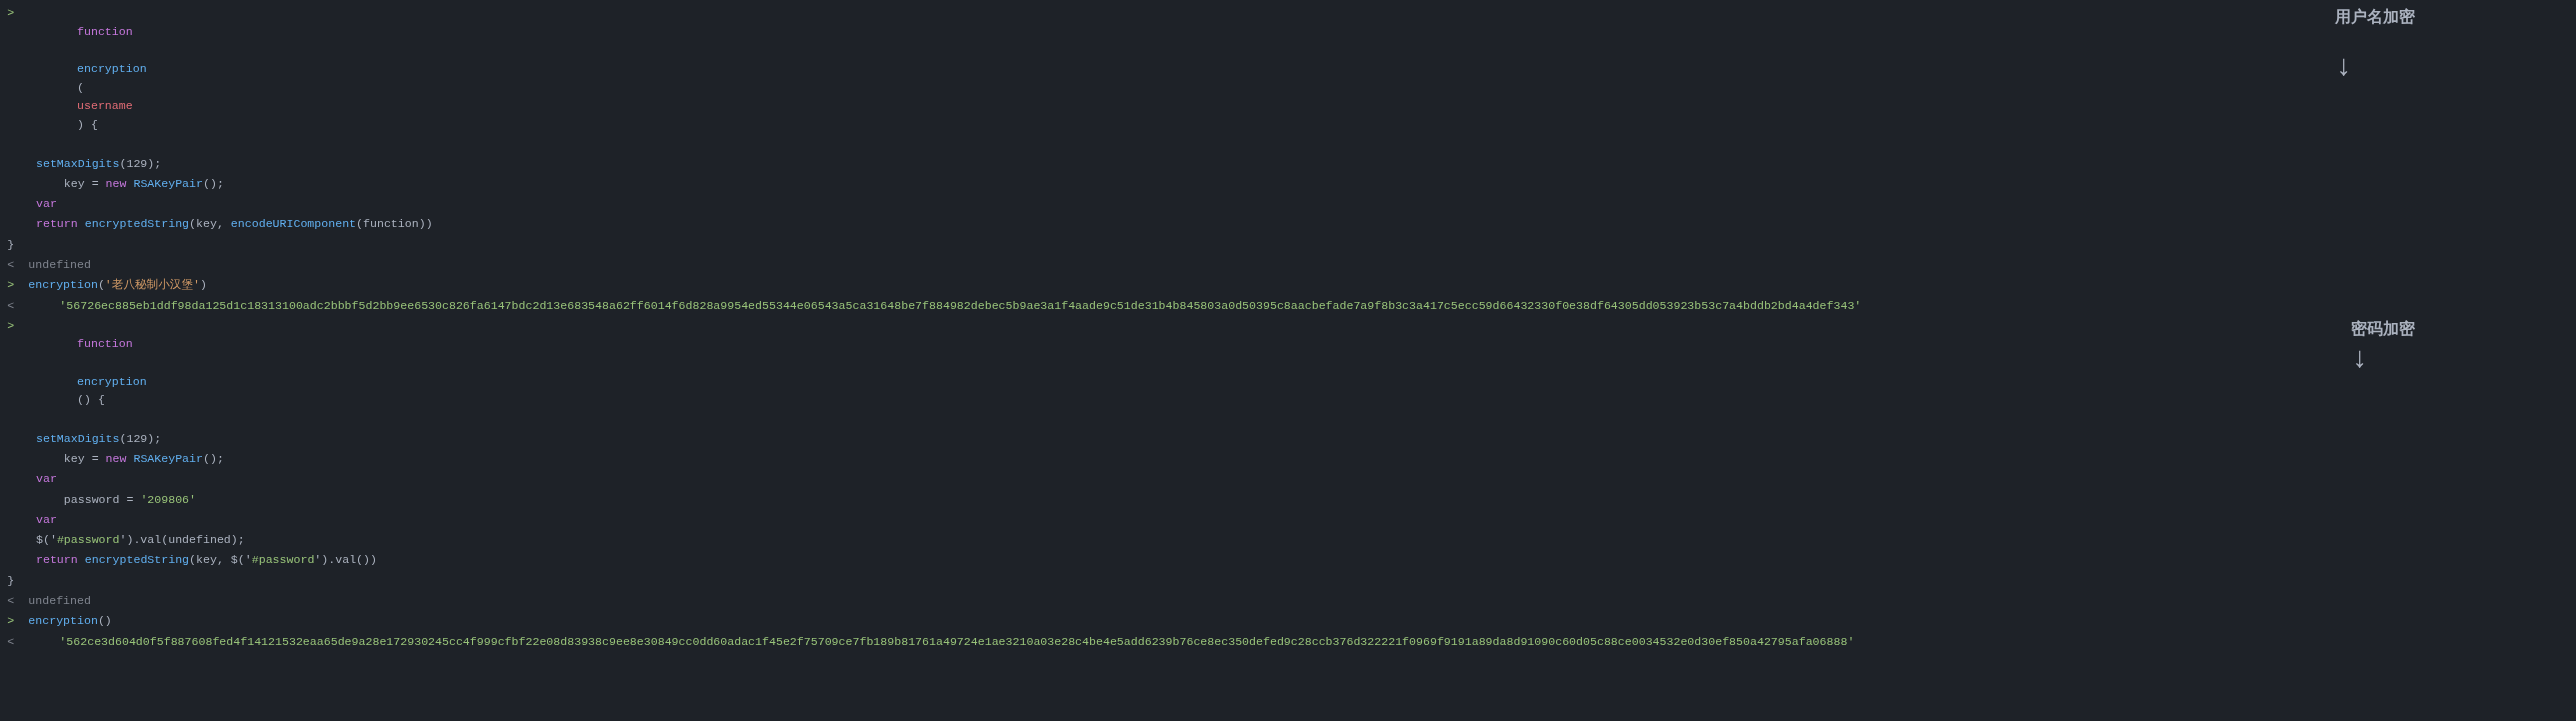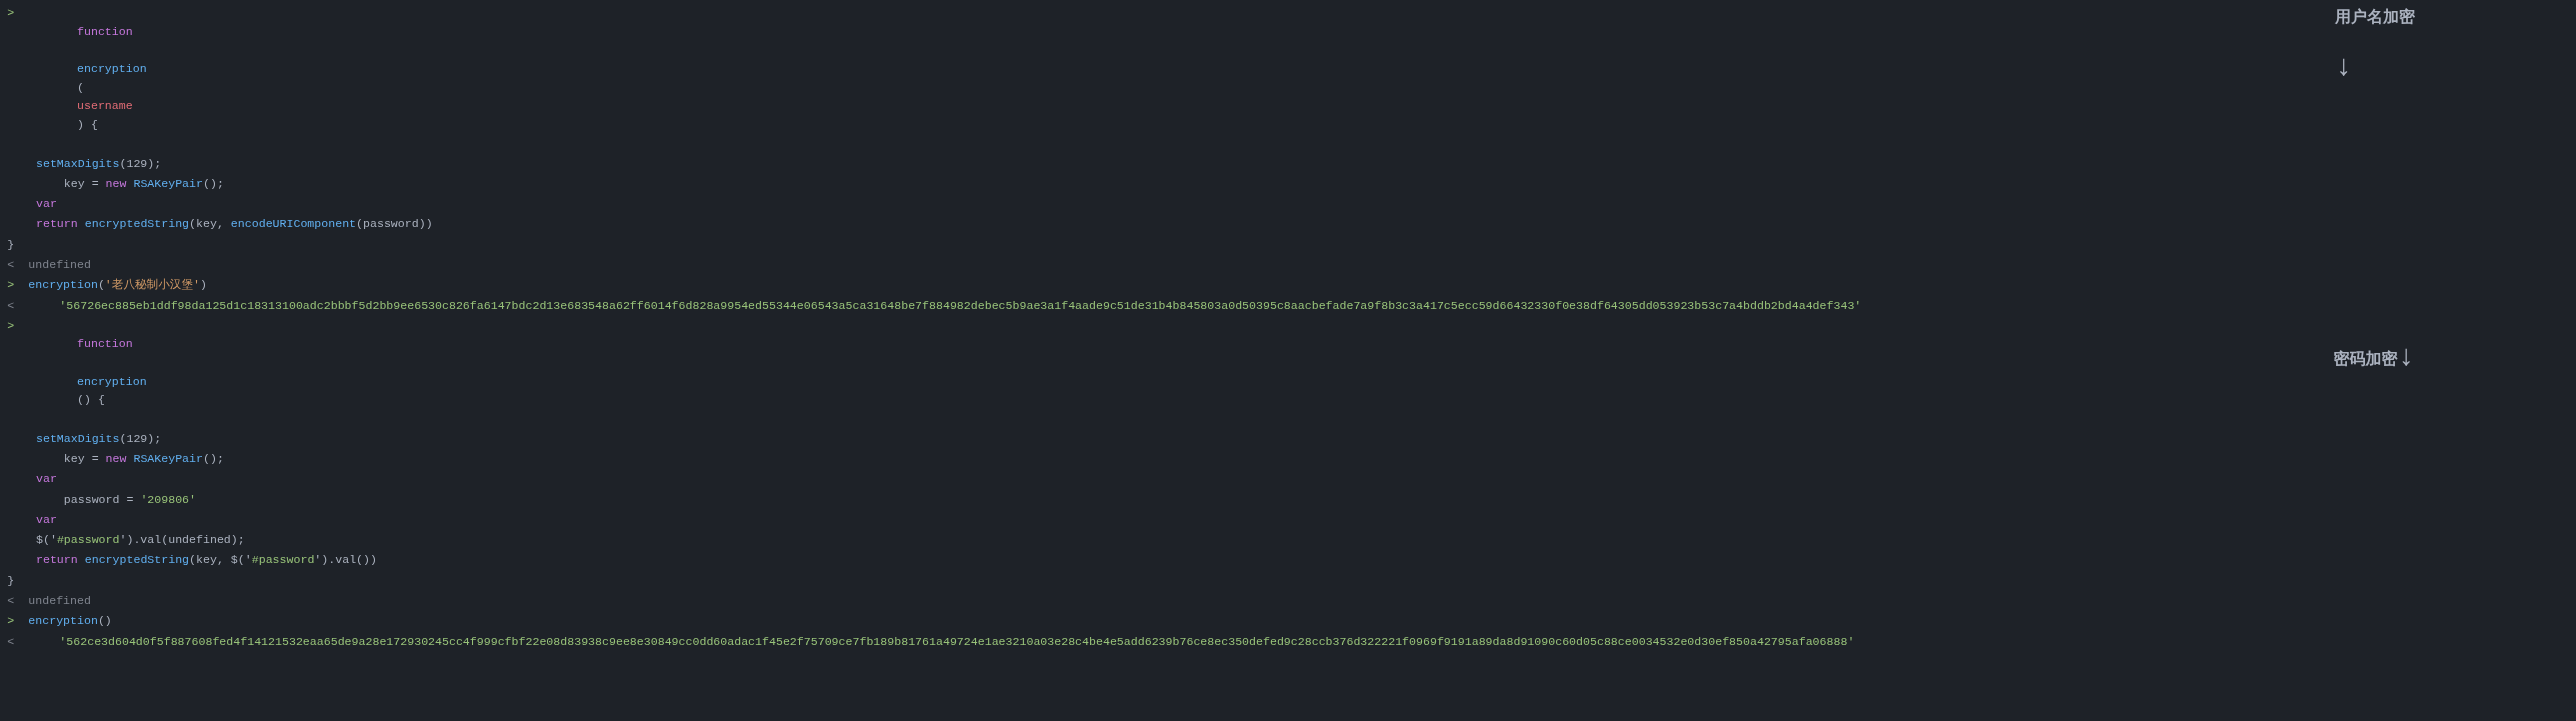--- a/index.html
+++ b/index.html
@@ -91,24 +91,23 @@
       align-items: flex-start;
       pointer-events: none;
       gap: 20px;
     }
 
     .annotation-container-2 {
       position: absolute;
       top: 18px;
       right: 224px;
       display: flex;
-      flex-direction: row;
-      align-items: flex-end;
+      flex-direction: column;
+      align-items: flex-start;
       pointer-events: none;
-      margin-top: 23px;
     }
   </style>
 </head>
 <body>
 
 <div class="console-container">
 
   <div class="block-group section-wrapper">
     <div class="annotation-container-1" style="top: 0px; right: 161px; position: absolute;">
       <span class="annotation-text">用户名加密</span>
@@ -140,21 +139,21 @@
       <span class="fn-name">RSAKeyPair</span>
       <span>();</span>
     </div>
 
     <div class="line indent1">
       <span class="kw-return">return</span>
       <span> </span>
       <span class="fn-name">encryptedString</span>
       <span>(key, </span>
       <span class="fn-name">encodeURIComponent</span>
-      <span>(password))</span>
+      <span>(function))</span>
     </div>
 
     <div class="line">
       <span>}</span>
     </div>
 
     <div class="line">
       <span class="prompt-result">&lt;</span>
       <span class="undefined-text"> undefined</span>
     </div>

